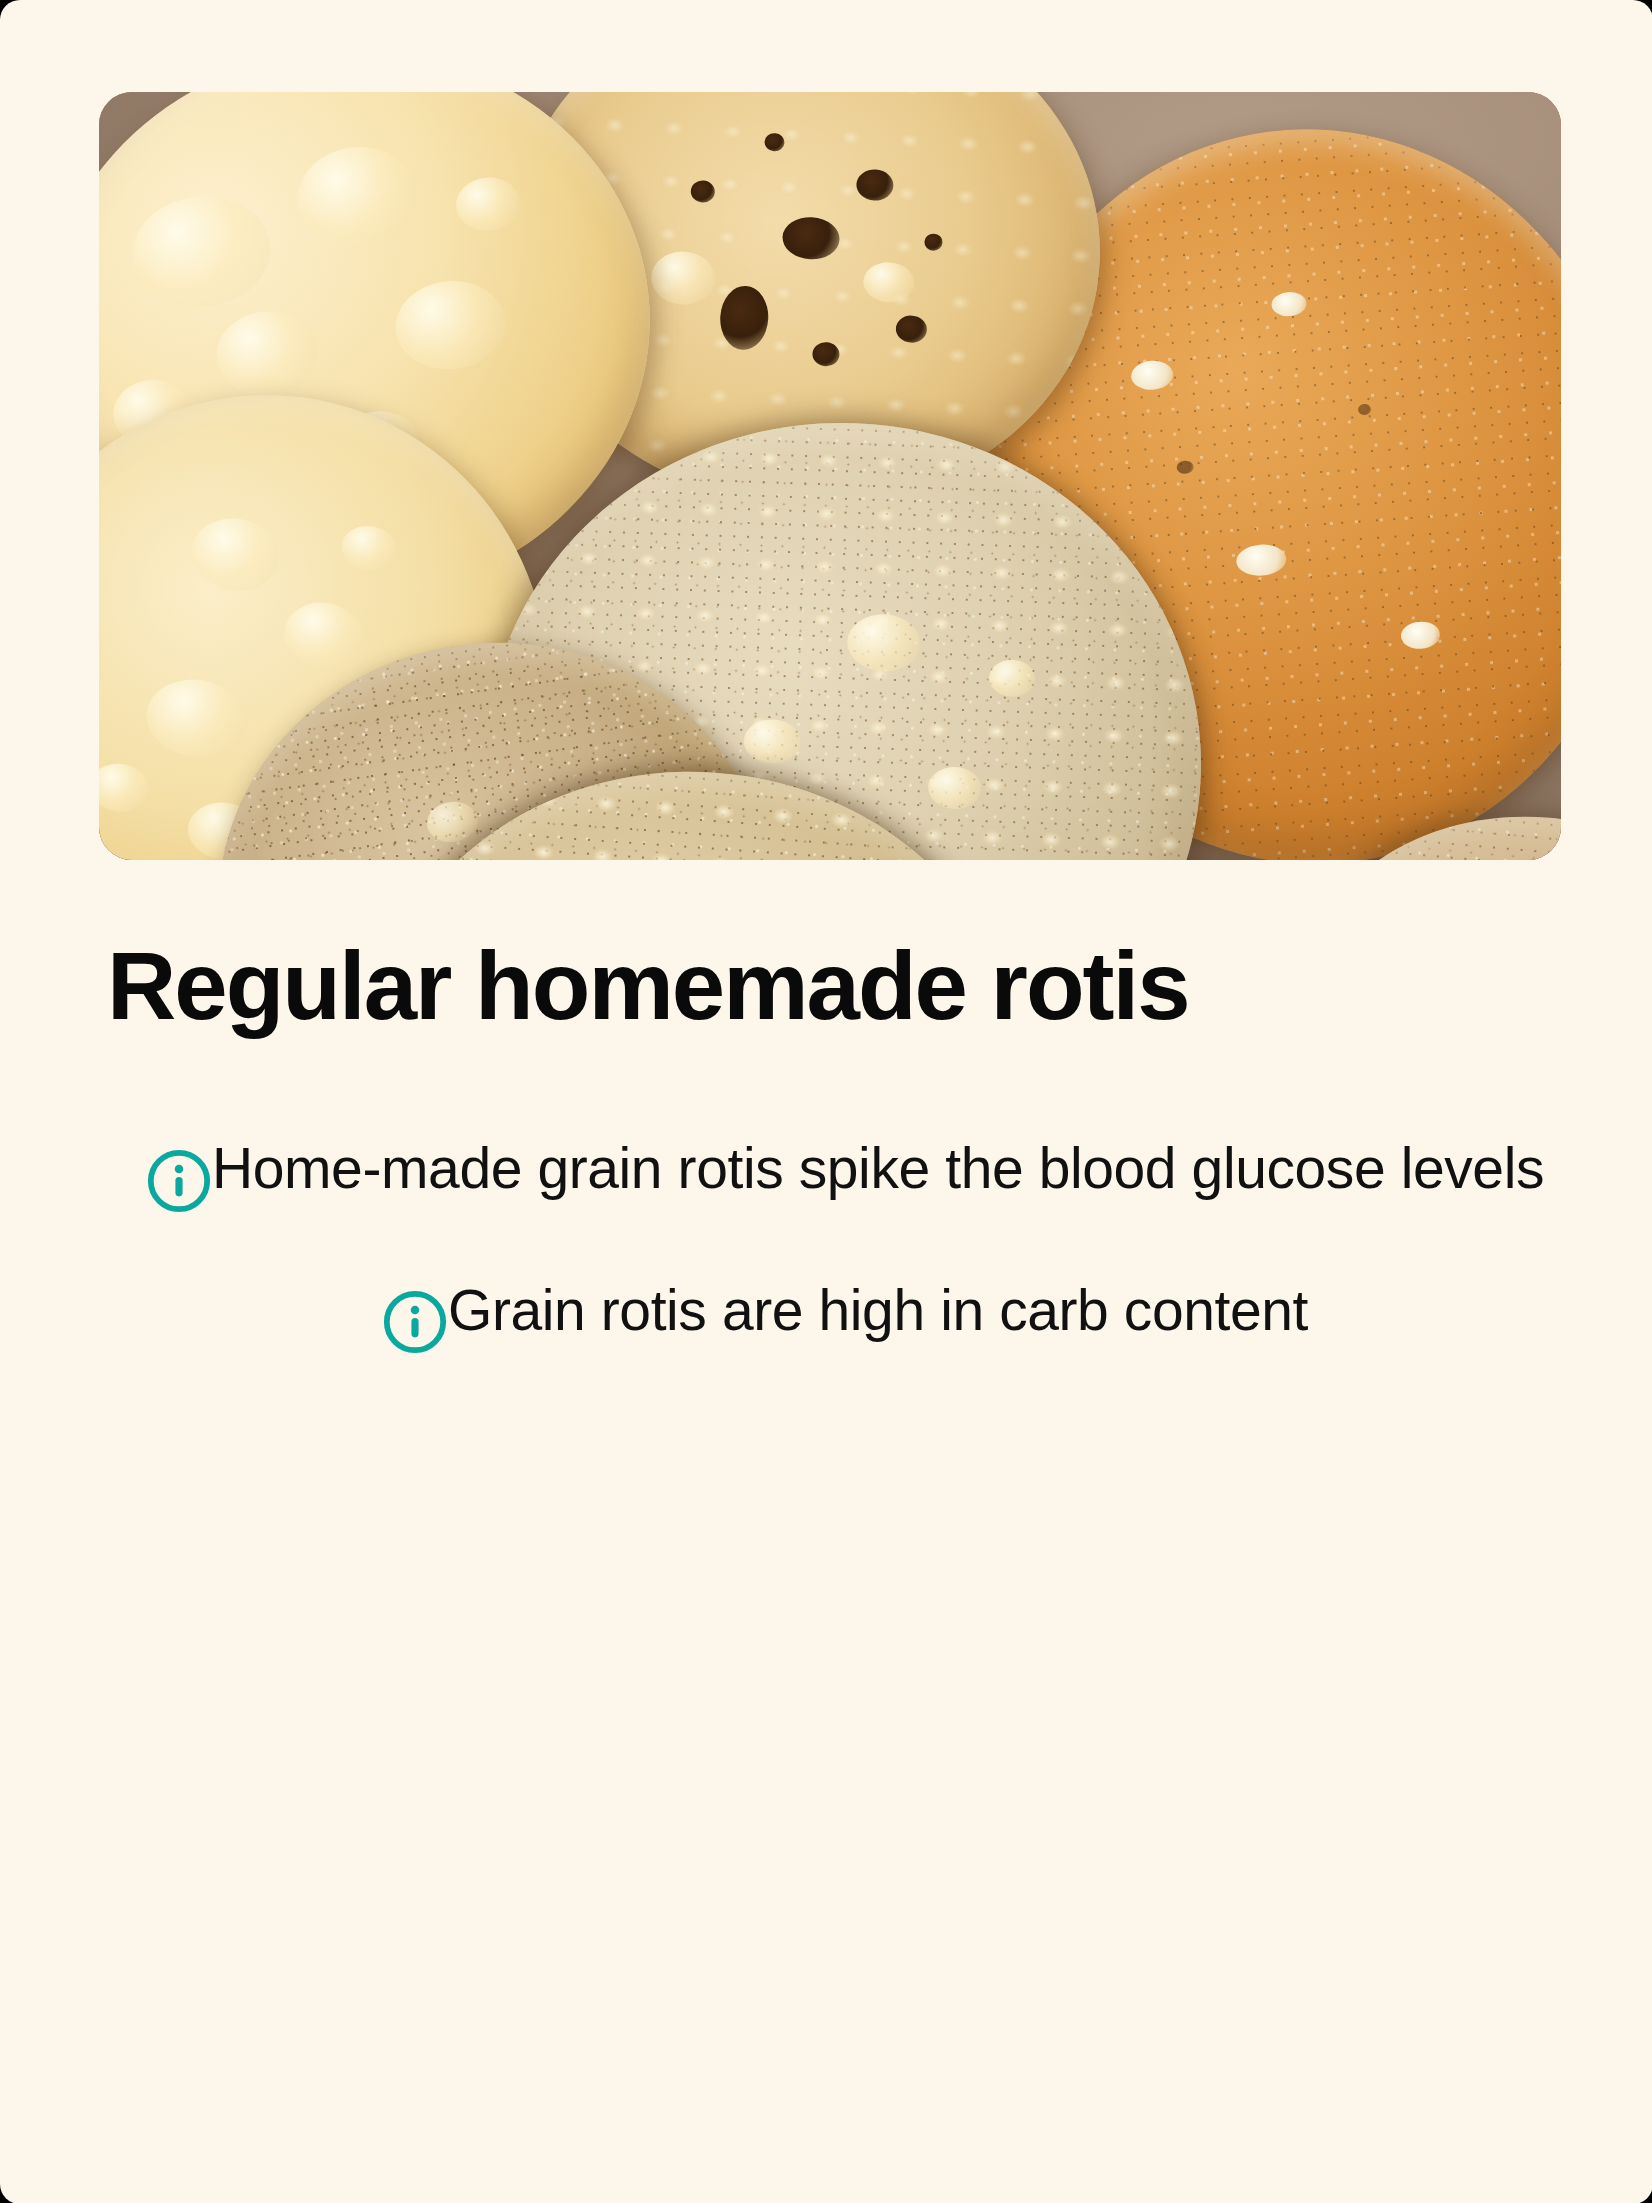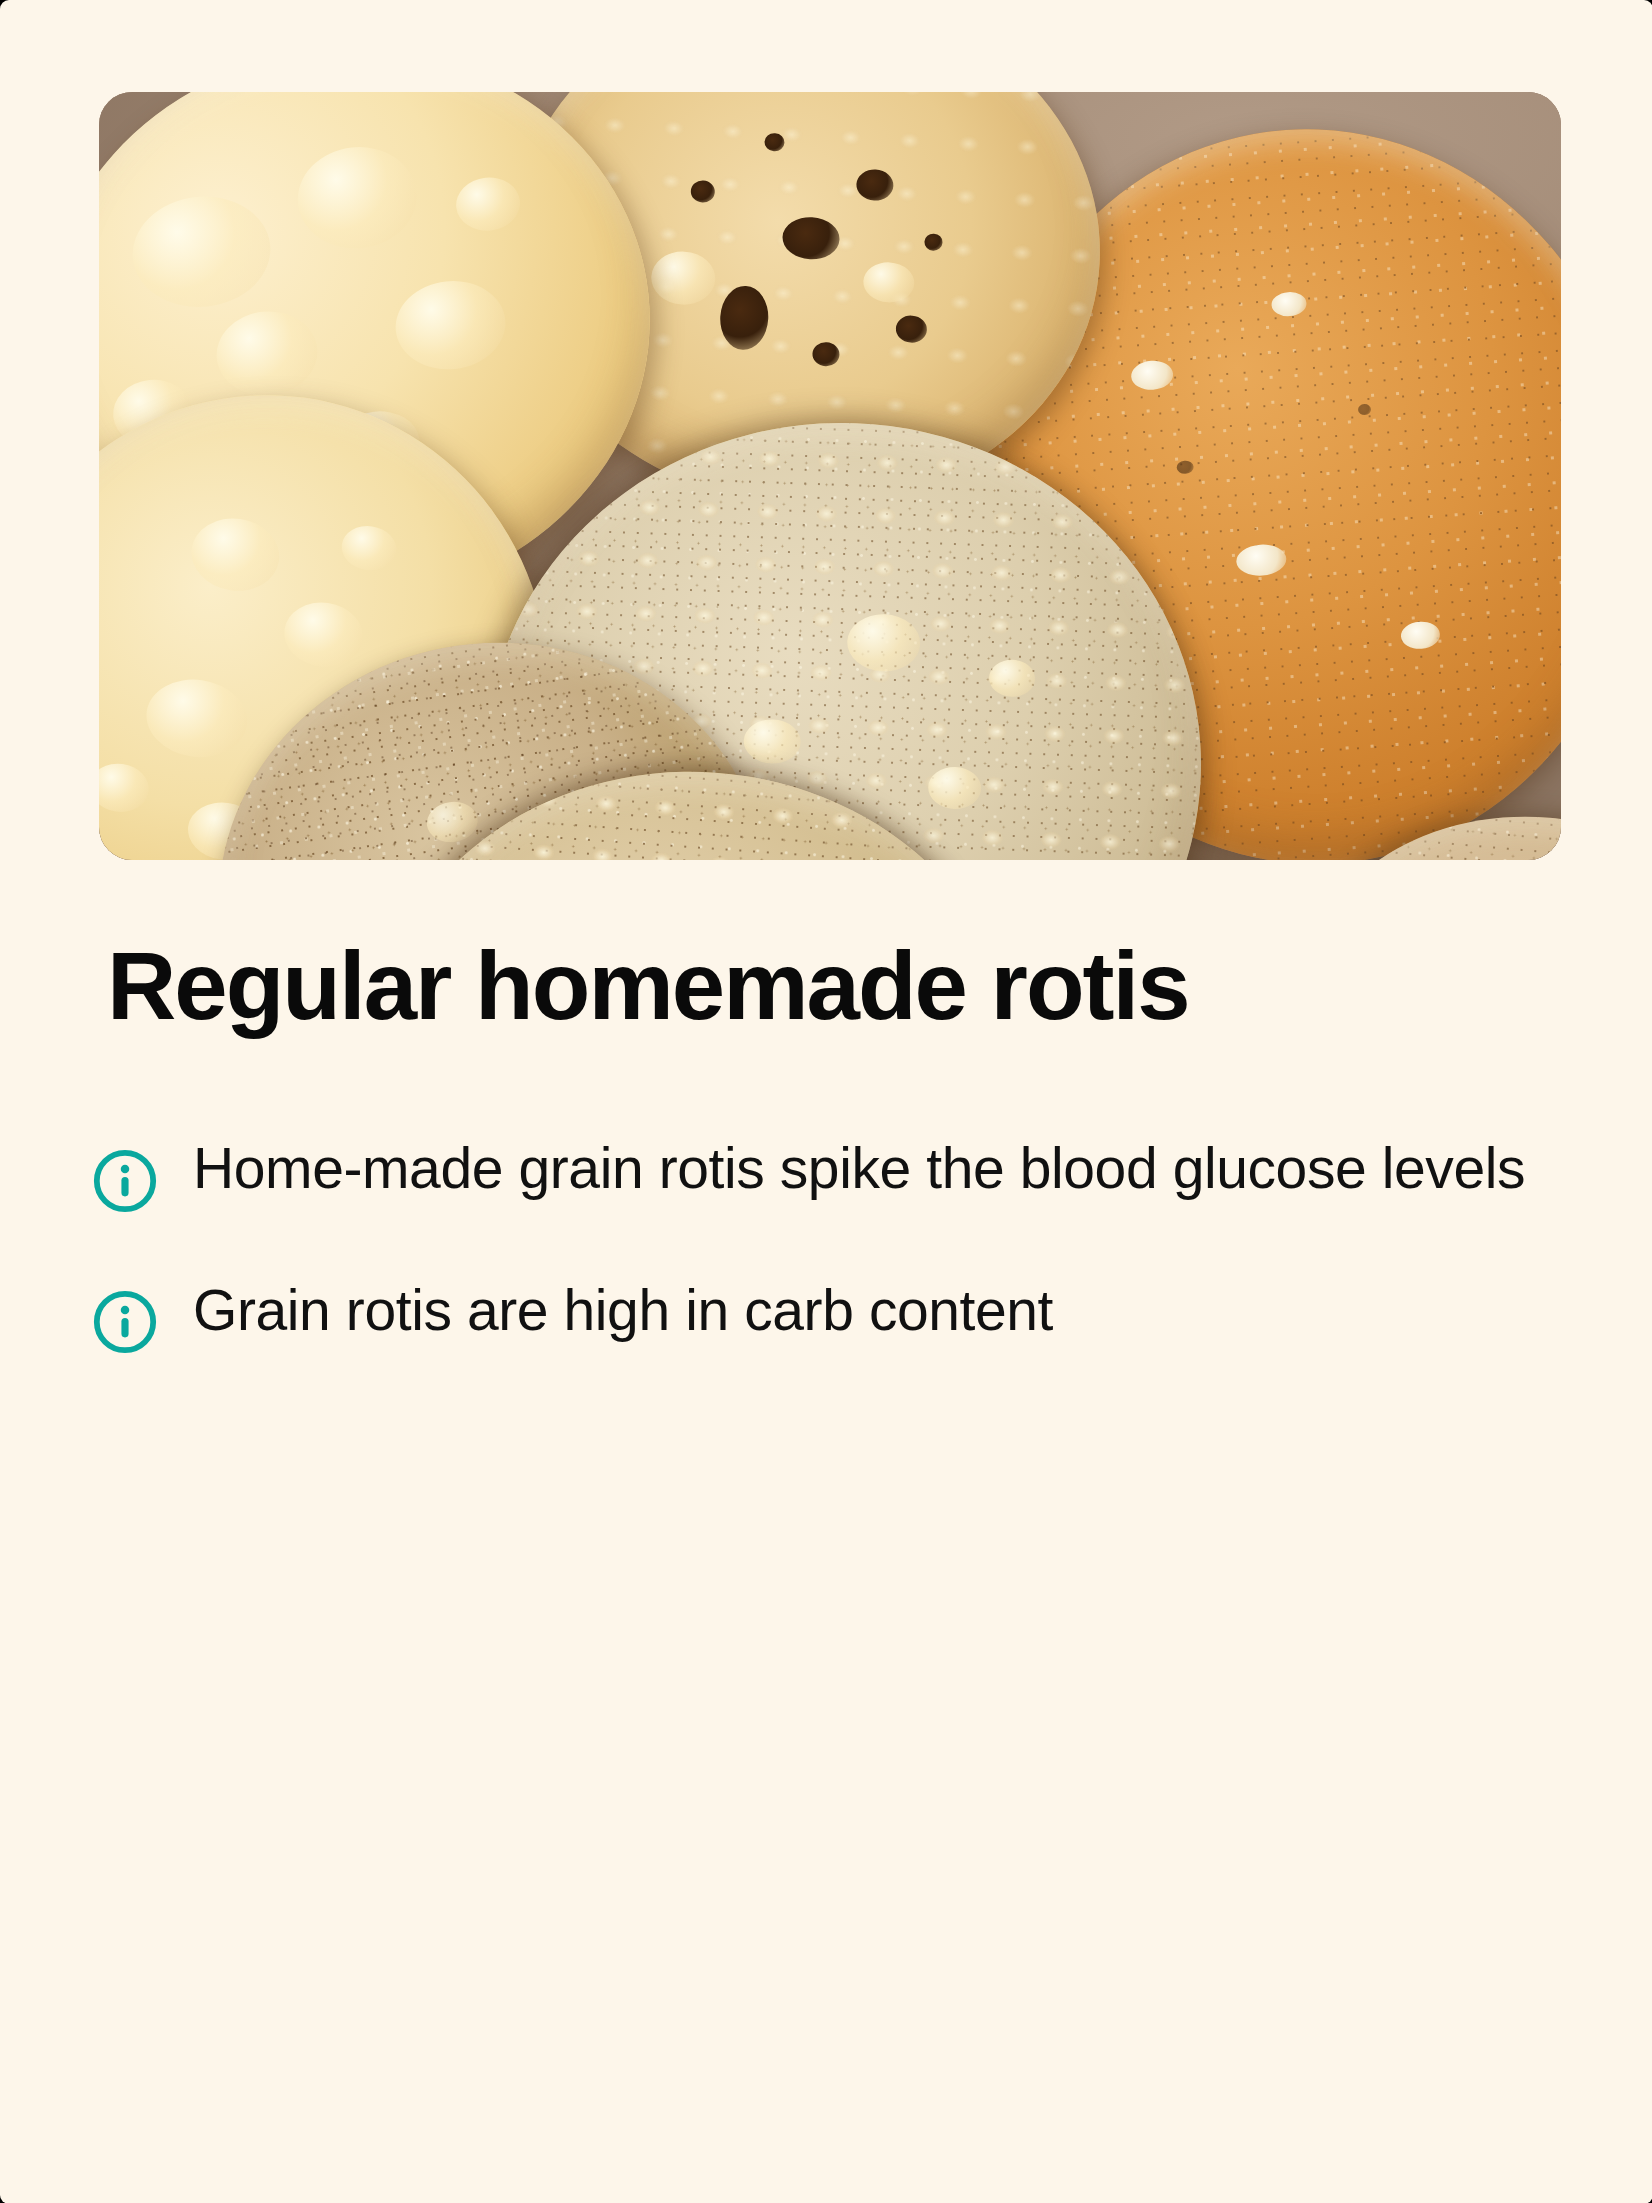--- a/index.html
+++ b/index.html
@@ -7,21 +7,21 @@
     width:1653px; height:2204px;
     background:#000000;
     font-family:"Liberation Sans", sans-serif;
     overflow:hidden;
   }
 
   .card {
     position:relative;
     width:1653px; height:2204px;
     background:#FDF6EA;
-    border-radius:9px;
+    border-radius:20px;
     overflow:hidden;
   }
 
   
   .photo-wrap {
     position:absolute;
     left:99px; top:92px;
     width:1462px; height:768px;
     border-radius:33px;
     overflow:hidden;
@@ -170,22 +170,22 @@
 
   
   .bullets {
     position:absolute;
     left:92px; top:1131px;
     width:1506px;
   }
   .bullet {
     display:flex;
     align-items:flex-start;
-    gap:35px;
     margin-bottom:59px;
+    justify-content:center;
   }
   .info-icon {
     flex:0 0 auto;
     width:66px; height:66px;
     margin-top:16.5px;
   }
   .info-icon svg { display:block; width:66px; height:66px; }
   .bullet-text {
     font-size:57px;
     font-weight:400;

